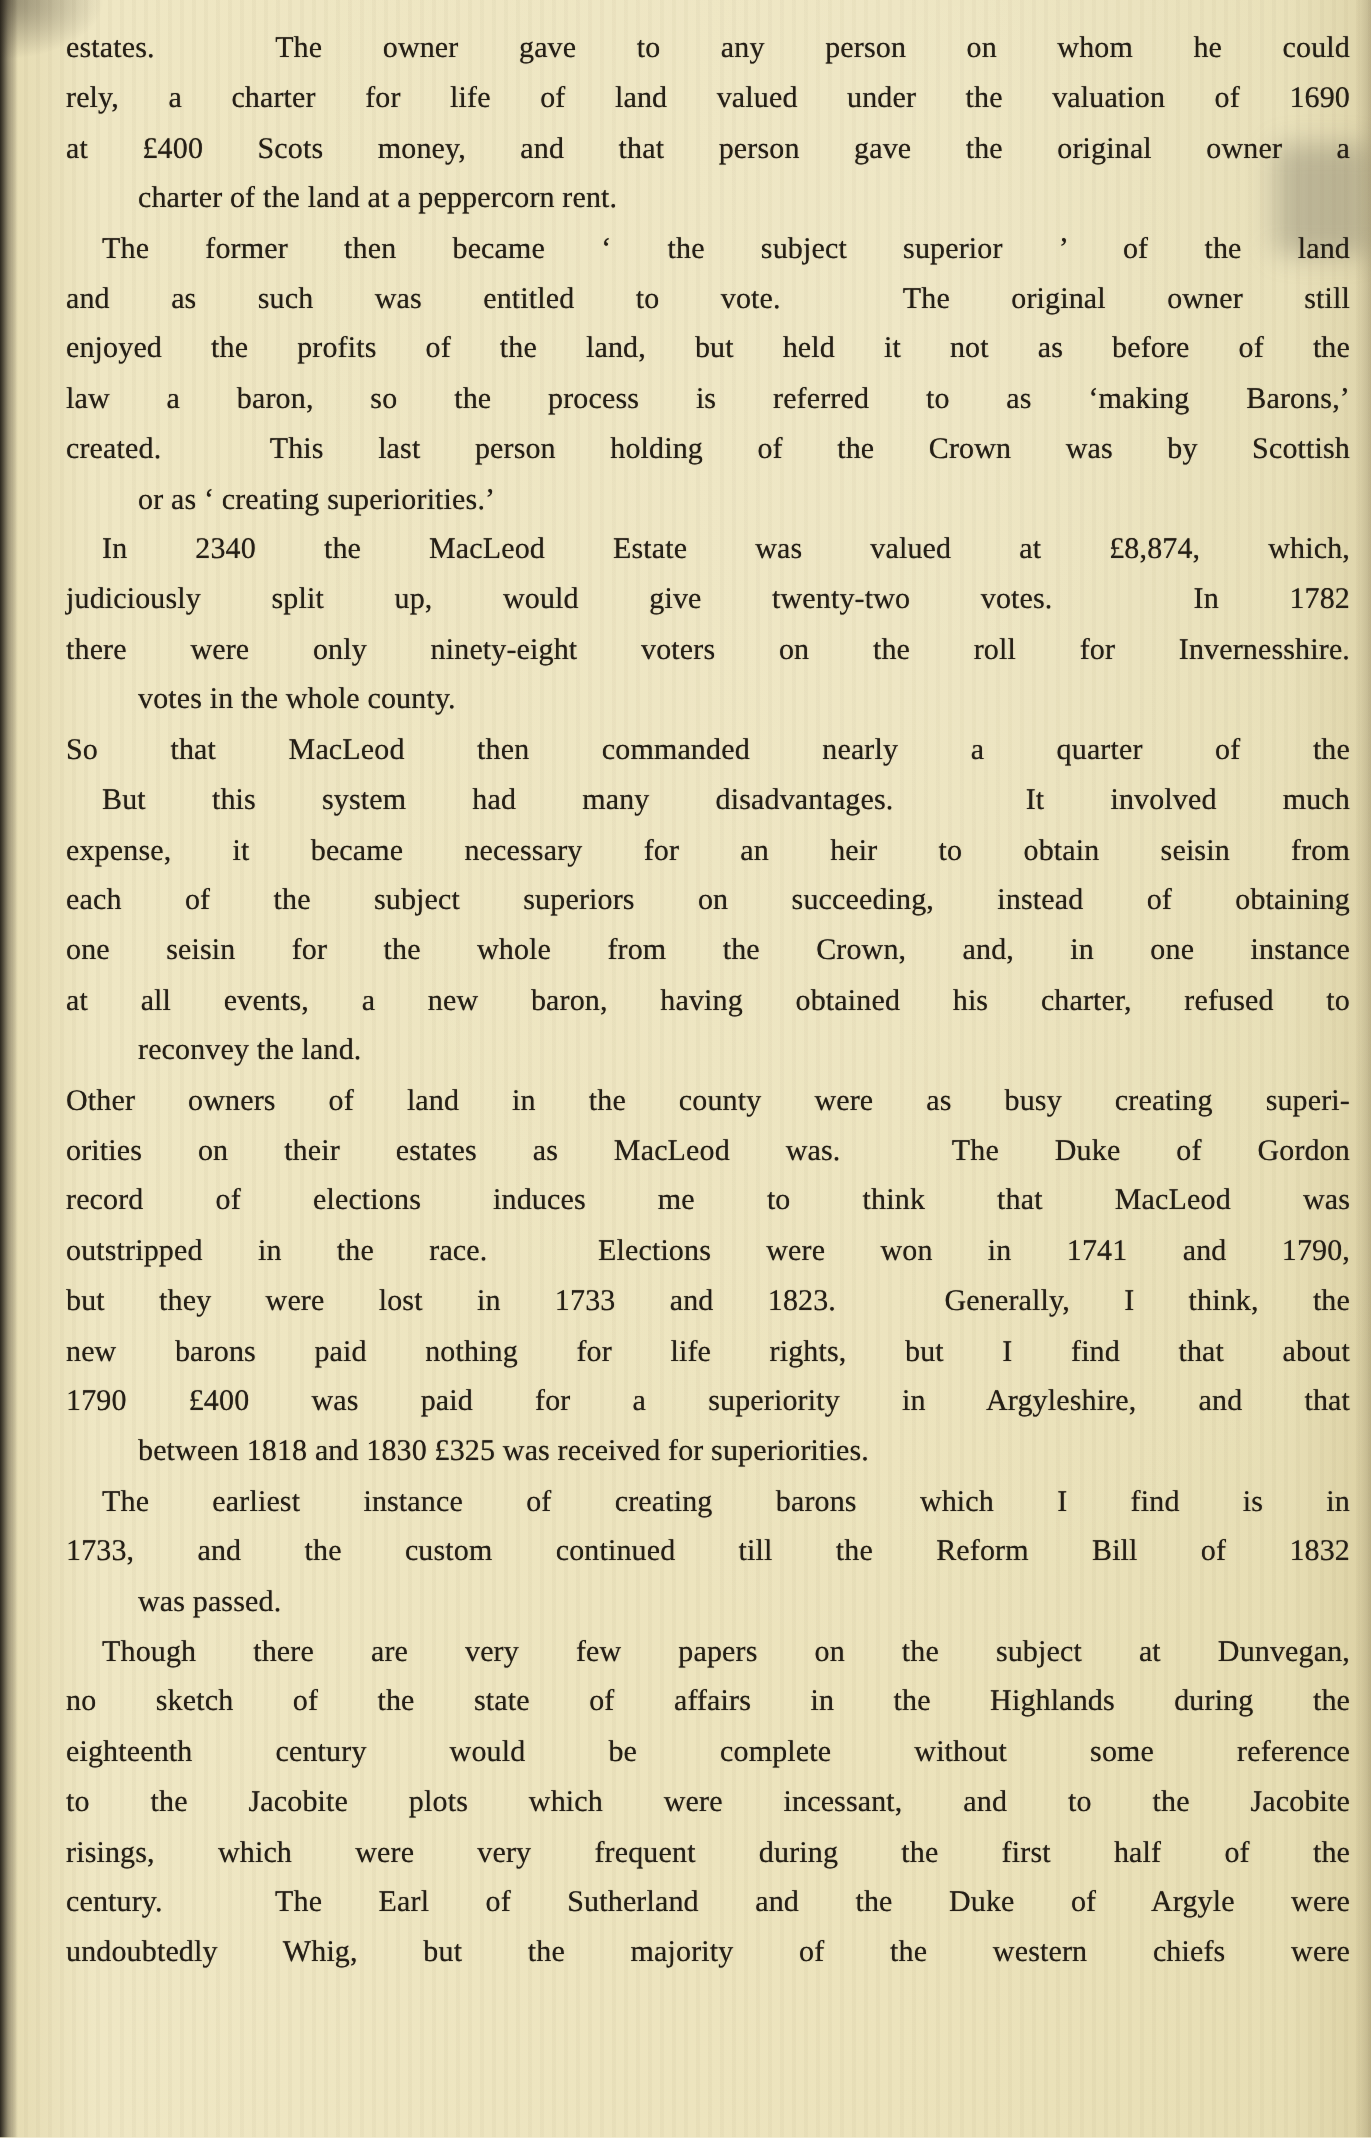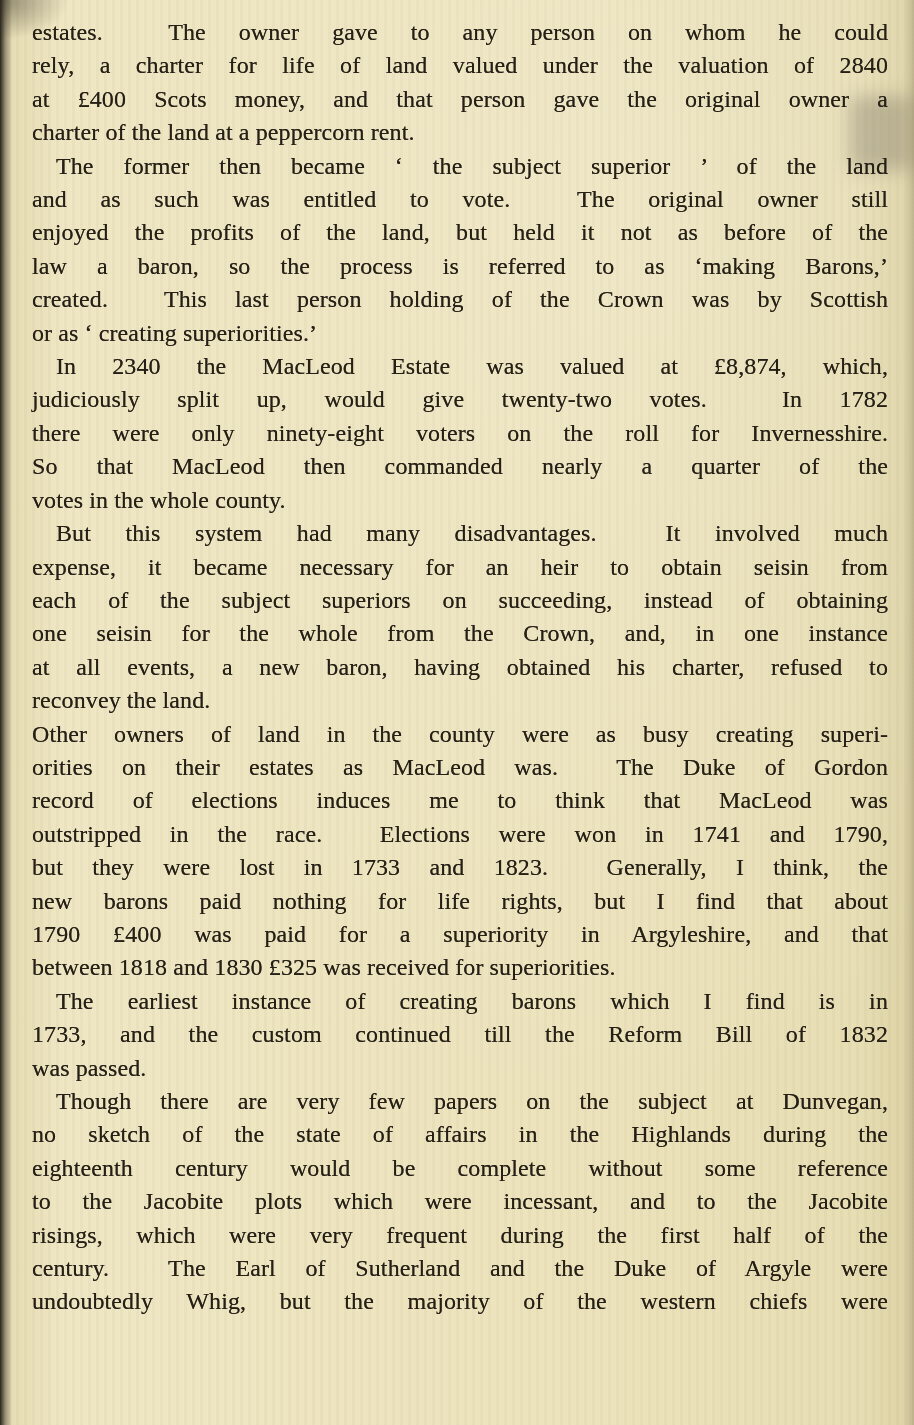--- a/index.html
+++ b/index.html
@@ -31,63 +31,63 @@
     position:absolute;right:0;top:96px;width:64px;height:74px;
     background:rgba(122,115,96,0.38);
     filter:blur(9px);
     border-radius:8px;
   }
   .edge-shade-right{
     position:absolute;right:0;top:0;bottom:0;width:10px;
     background:linear-gradient(270deg, rgba(90,78,52,0.22), rgba(90,78,52,0) 100%);
   }
   .text-block{
-    position:absolute;left:32px;top:16px;width:856px;
-    font-size:24px;line-height:33.4px;
+    position:absolute;left:44px;top:16px;width:856px;
+    font-size:20px;line-height:33.4px;
     color:var(--ink);
     text-shadow:0 0 0.6px rgba(37,31,22,0.75);
     letter-spacing:0.1px;
   }
   .paragraph{margin:0;padding:0;}
   .line{
     text-align:justify;
     text-align-last:justify;
   }
-  .line.end{text-align-last:left;}
+  .line.end{text-align-last:left;margin-left:48px;}
   .line.indent{text-indent:24px;}
 </style>
 </head>
 <body>
 
 <div class="page">
   <div class="binding-shadow"></div>
   <div class="corner-shade-top-left"></div>
   <div class="scan-smudge"></div>
   <div class="edge-shade-right"></div>
   <div class="text-block" id="text-block">
       <div class="paragraph">
         <div class="line">estates.&nbsp; The owner gave to any person on whom he could</div>
-        <div class="line">rely, a charter for life of land valued under the valuation of 2840</div>
+        <div class="line">rely, a charter for life of land valued under the valuation of 1690</div>
         <div class="line">at £400 Scots money, and that person gave the original owner a</div>
         <div class="line end">charter of the land at a peppercorn rent.</div>
       </div>
       <div class="paragraph">
         <div class="line indent">The former then became ‘ the subject superior ’ of the land</div>
         <div class="line">and as such was entitled to vote.&nbsp; The original owner still</div>
         <div class="line">enjoyed the profits of the land, but held it not as before of the</div>
         <div class="line">law a baron, so the process is referred to as ‘making Barons,’</div>
         <div class="line">created.&nbsp; This last person holding of the Crown was by Scottish</div>
         <div class="line end">or as ‘ creating superiorities.’</div>
       </div>
       <div class="paragraph">
         <div class="line indent">In 2340 the MacLeod Estate was valued at £8,874, which,</div>
         <div class="line">judiciously split up, would give twenty-two votes.&nbsp; In 1782</div>
         <div class="line">there were only ninety-eight voters on the roll for Invernesshire.</div>
+        <div class="line end">votes in the whole county.</div>
         <div class="line">So that MacLeod then commanded nearly a quarter of the</div>
-        <div class="line end">votes in the whole county.</div>
       </div>
       <div class="paragraph">
         <div class="line indent">But this system had many disadvantages.&nbsp; It involved much</div>
         <div class="line">expense, it became necessary for an heir to obtain seisin from</div>
         <div class="line">each of the subject superiors on succeeding, instead of obtaining</div>
         <div class="line">one seisin for the whole from the Crown, and, in one instance</div>
         <div class="line">at all events, a new baron, having obtained his charter, refused to</div>
         <div class="line end">reconvey the land.</div>
       </div>
       <div class="paragraph">

